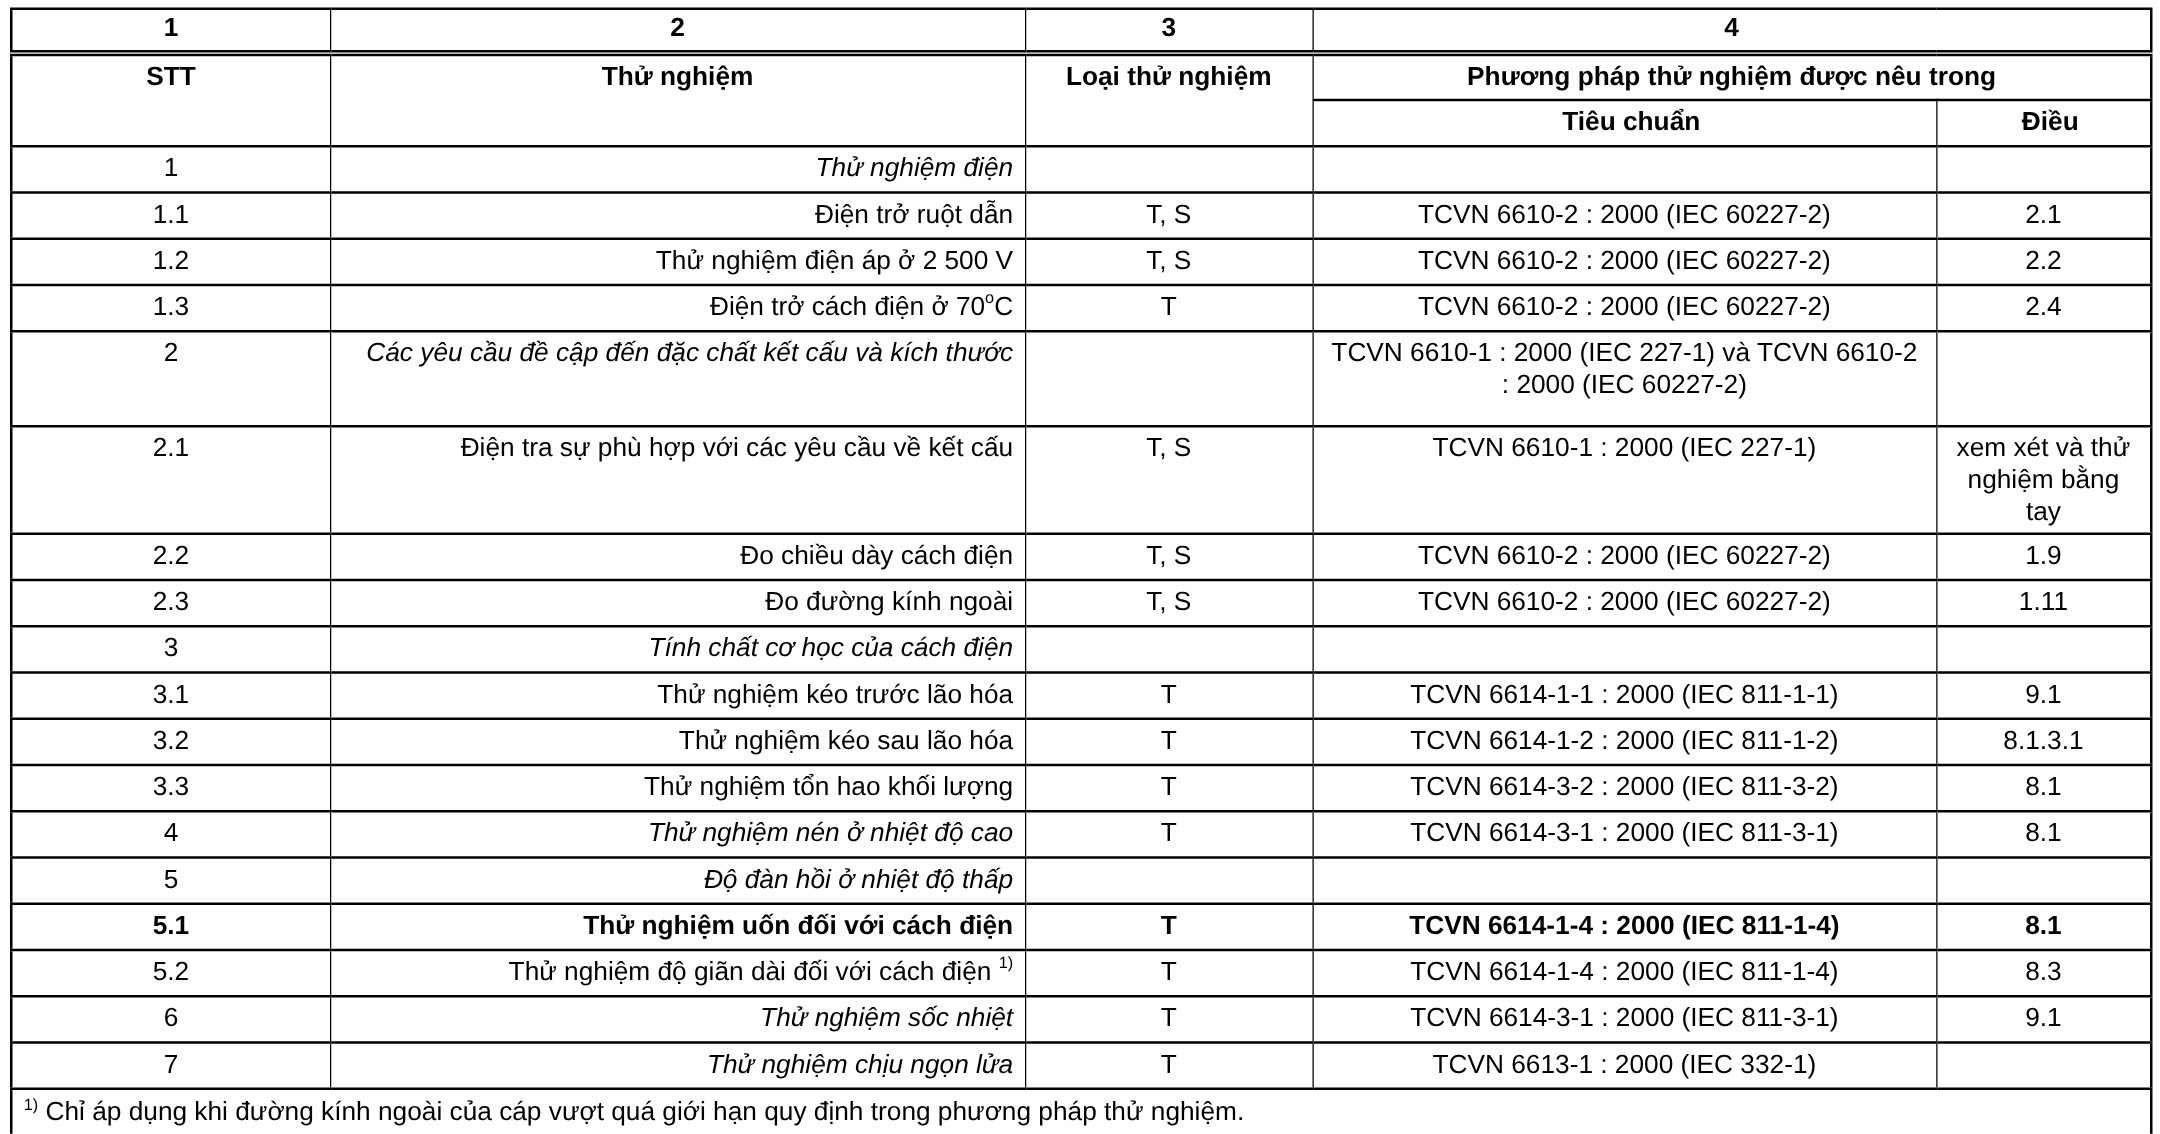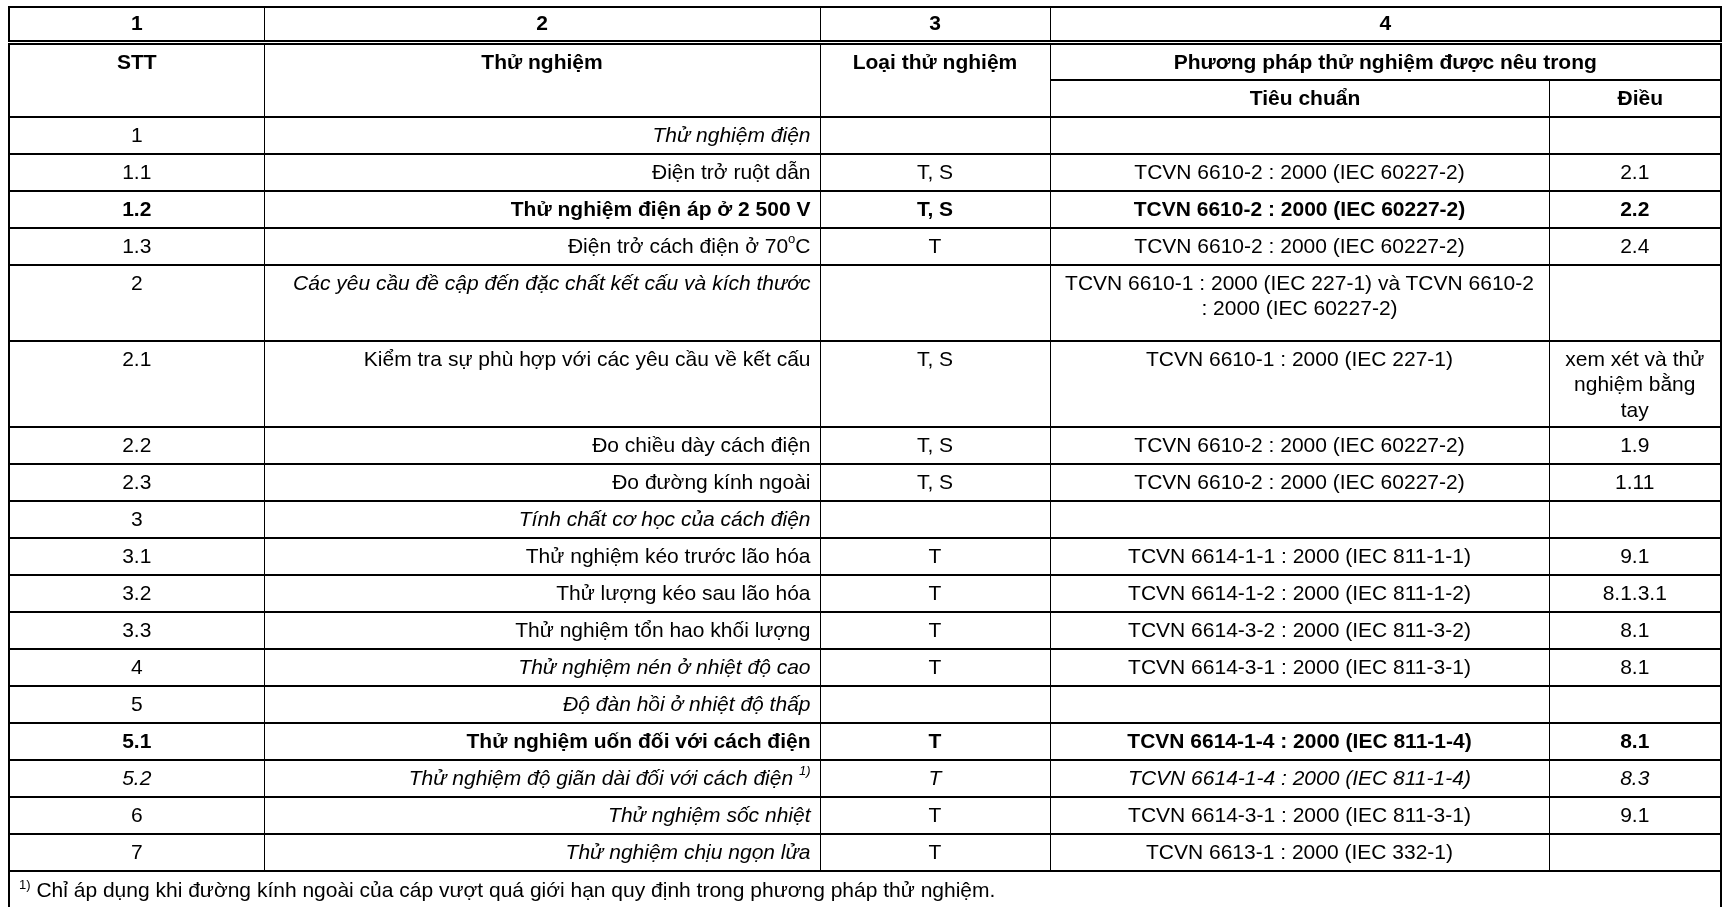--- a/index.html
+++ b/index.html
@@ -85,21 +85,21 @@
           <td class="c-std"></td>
           <td class="c-clause"></td>
         </tr>
         <tr style="height: 37px;">
           <td class="c-stt">1.1</td>
           <td class="c-test"><span class="t-pre">Điện trở ruột dẫn</span><sup class="t-sup"></sup><span class="t-post"></span></td>
           <td class="c-type">T, S</td>
           <td class="c-std">TCVN 6610-2 : 2000 (IEC 60227-2)</td>
           <td class="c-clause">2.1</td>
         </tr>
-        <tr style="height: 37px; font-weight: bold;">
+        <tr style="height: 37px;">
           <td class="c-stt">1.2</td>
           <td class="c-test"><span class="t-pre">Thử nghiệm điện áp ở 2 500 V</span><sup class="t-sup"></sup><span class="t-post"></span></td>
           <td class="c-type">T, S</td>
           <td class="c-std">TCVN 6610-2 : 2000 (IEC 60227-2)</td>
           <td class="c-clause">2.2</td>
         </tr>
         <tr style="height: 37px;">
           <td class="c-stt">1.3</td>
           <td class="c-test"><span class="t-pre">Điện trở cách điện ở 70</span><sup class="t-sup">o</sup><span class="t-post">C</span></td>
           <td class="c-type">T</td>
@@ -108,21 +108,21 @@
         </tr>
         <tr style="height: 76px;">
           <td class="c-stt">2</td>
           <td class="c-test italic"><span class="t-pre">Các yêu cầu đề cập đến đặc chất kết cấu và kích thước</span><sup class="t-sup"></sup><span class="t-post"></span></td>
           <td class="c-type"></td>
           <td class="c-std">TCVN 6610-1 : 2000 (IEC 227-1) và TCVN 6610-2 : 2000 (IEC 60227-2)</td>
           <td class="c-clause"></td>
         </tr>
         <tr style="height: 84px;">
           <td class="c-stt">2.1</td>
-          <td class="c-test"><span class="t-pre">Kiểm tra sự phù hợp với các yêu cầu về kết cấu</span><sup class="t-sup"></sup><span class="t-post"></span></td>
+          <td class="c-test"><span class="t-pre">Điện tra sự phù hợp với các yêu cầu về kết cấu</span><sup class="t-sup"></sup><span class="t-post"></span></td>
           <td class="c-type">T, S</td>
           <td class="c-std">TCVN 6610-1 : 2000 (IEC 227-1)</td>
           <td class="c-clause">xem xét và thử nghiệm bằng tay</td>
         </tr>
         <tr style="height: 37px;">
           <td class="c-stt">2.2</td>
           <td class="c-test"><span class="t-pre">Đo chiều dày cách điện</span><sup class="t-sup"></sup><span class="t-post"></span></td>
           <td class="c-type">T, S</td>
           <td class="c-std">TCVN 6610-2 : 2000 (IEC 60227-2)</td>
           <td class="c-clause">1.9</td>
@@ -143,21 +143,21 @@
         </tr>
         <tr style="height: 37px; border-radius: 16px;">
           <td class="c-stt">3.1</td>
           <td class="c-test"><span class="t-pre">Thử nghiệm kéo trước lão hóa</span><sup class="t-sup"></sup><span class="t-post"></span></td>
           <td class="c-type">T</td>
           <td class="c-std">TCVN 6614-1-1 : 2000 (IEC 811-1-1)</td>
           <td class="c-clause">9.1</td>
         </tr>
         <tr style="height: 37px; padding-left: 44px;">
           <td class="c-stt">3.2</td>
-          <td class="c-test"><span class="t-pre">Thử lượng kéo sau lão hóa</span><sup class="t-sup"></sup><span class="t-post"></span></td>
+          <td class="c-test"><span class="t-pre">Thử nghiệm kéo sau lão hóa</span><sup class="t-sup"></sup><span class="t-post"></span></td>
           <td class="c-type">T</td>
           <td class="c-std">TCVN 6614-1-2 : 2000 (IEC 811-1-2)</td>
           <td class="c-clause">8.1.3.1</td>
         </tr>
         <tr style="height: 37px; margin-left: 40px;">
           <td class="c-stt">3.3</td>
           <td class="c-test"><span class="t-pre">Thử nghiệm tổn hao khối lượng</span><sup class="t-sup"></sup><span class="t-post"></span></td>
           <td class="c-type">T</td>
           <td class="c-std">TCVN 6614-3-2 : 2000 (IEC 811-3-2)</td>
           <td class="c-clause">8.1</td>
@@ -176,21 +176,21 @@
           <td class="c-std"></td>
           <td class="c-clause"></td>
         </tr>
         <tr style="height: 37px; font-weight: bold;">
           <td class="c-stt">5.1</td>
           <td class="c-test"><span class="t-pre">Thử nghiệm uốn đối với cách điện</span><sup class="t-sup"></sup><span class="t-post"></span></td>
           <td class="c-type">T</td>
           <td class="c-std">TCVN 6614-1-4 : 2000 (IEC 811-1-4)</td>
           <td class="c-clause">8.1</td>
         </tr>
-        <tr style="height: 37px; font-style: italic;">
+        <tr style="height: 37px;">
           <td class="c-stt">5.2</td>
           <td class="c-test"><span class="t-pre">Thử nghiệm độ giãn dài đối với cách điện </span><sup class="t-sup">1)</sup><span class="t-post"></span></td>
           <td class="c-type">T</td>
           <td class="c-std">TCVN 6614-1-4 : 2000 (IEC 811-1-4)</td>
           <td class="c-clause">8.3</td>
         </tr>
         <tr style="height: 37px;">
           <td class="c-stt">6</td>
           <td class="c-test italic"><span class="t-pre">Thử nghiệm sốc nhiệt</span><sup class="t-sup"></sup><span class="t-post"></span></td>
           <td class="c-type">T</td>

